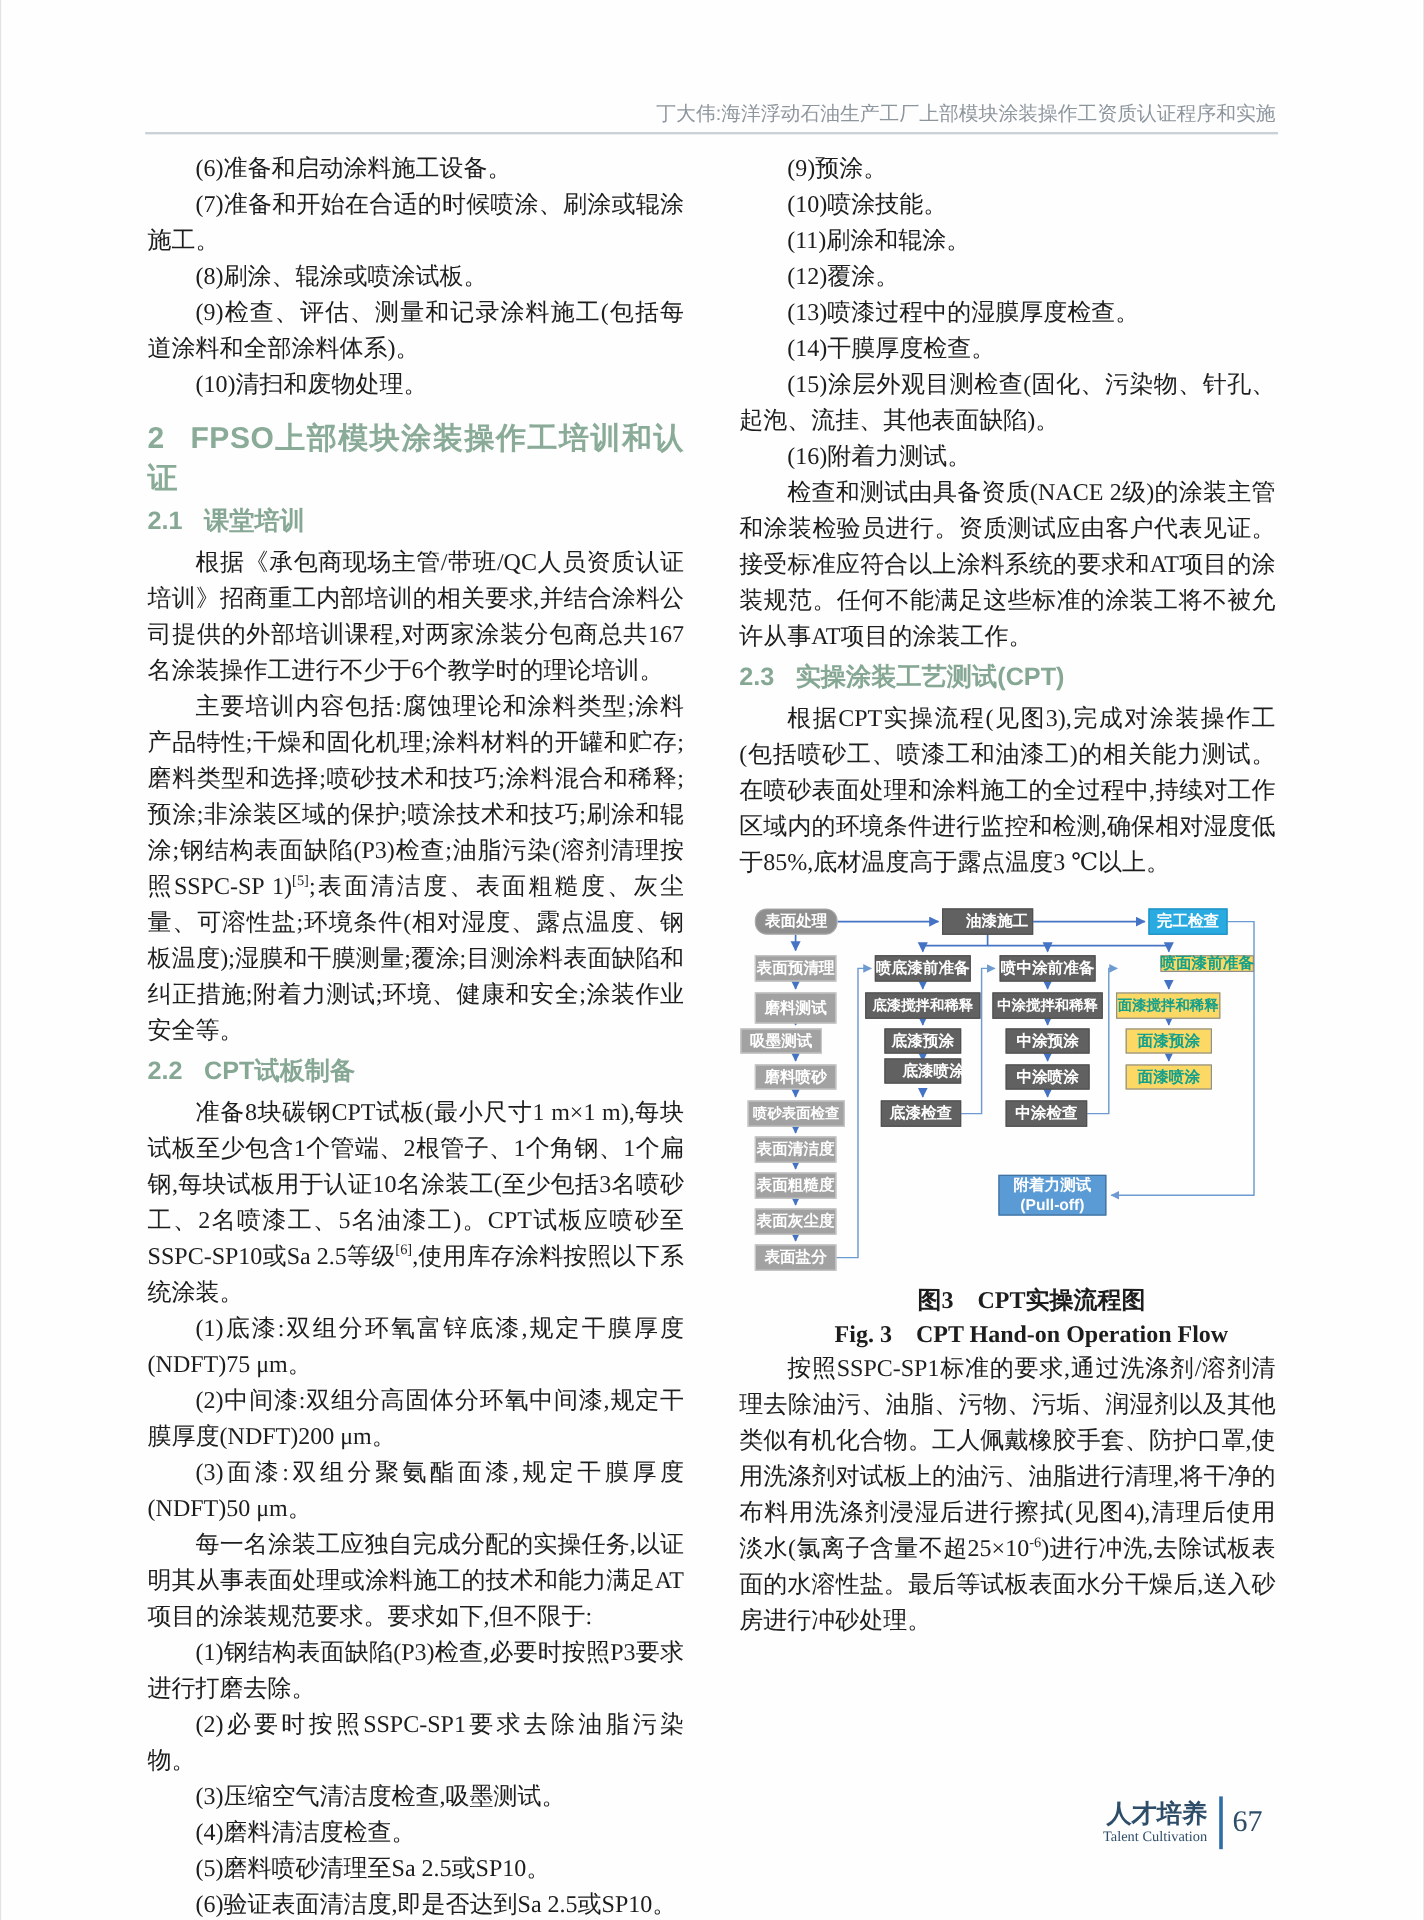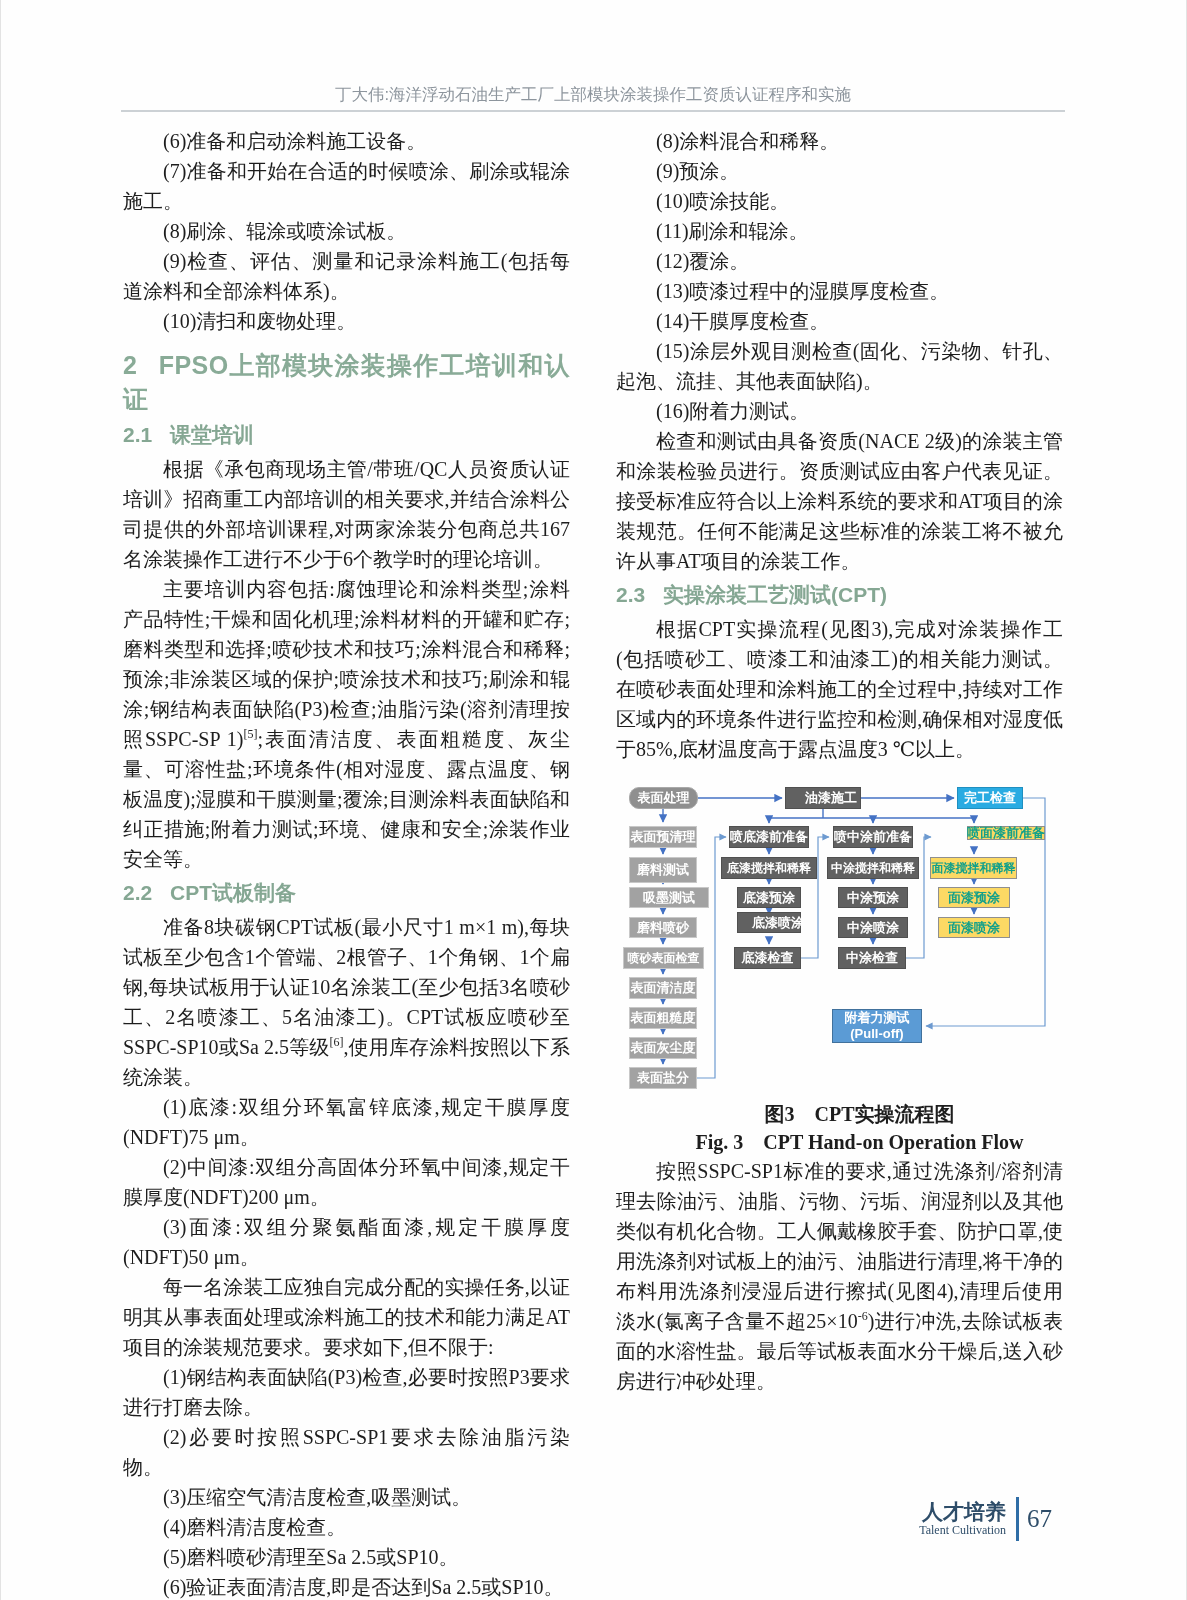--- a/index.html
+++ b/index.html
@@ -1,21 +1,21 @@
 <!DOCTYPE html>
 <html><head>
 <meta charset="utf-8">
 <style>
   html,body{margin:0;padding:0;background:#ffffff;}
   .page{position:relative;width:1187px;height:1600px;background:#fefefe;overflow:hidden;
         font-family:"Liberation Serif","DejaVu Serif",serif;color:#1d1d1d;}
   .edge{position:absolute;top:0;bottom:0;width:1px;background:#e3e3e3;}
   .edge.l{left:0;} .edge.r{right:0;}
 
-  .running-head{position:absolute;left:123px;top:84px;width:940px;text-align:center;
+  .running-head{position:absolute;left:123px;top:84px;width:940px;text-align:right;
         font-size:16.5px;color:#8d959d;font-family:"Liberation Sans","DejaVu Sans",sans-serif;}
   .head-rule{position:absolute;left:121px;top:110px;width:944px;height:2px;background:#ccd1d5;}
 
   .col{position:absolute;top:126px;width:447px;font-size:20px;line-height:30px;text-align:justify;}
   .col-left{left:123px;}
   .col-right{left:616px;}
   .col p{margin:0;text-indent:2em;}
   sup{font-size:12px;line-height:0;}
 
   h2.sec,h3.sec,h4.sec{font-family:"Liberation Sans","DejaVu Sans",sans-serif;text-indent:0;}
@@ -87,21 +87,20 @@
     <p>(1)钢结构表面缺陷(P3)检查,必要时按照P3要求进行打磨去除。</p>
     <p>(2)必要时按照SSPC-SP1要求去除油脂污染物。</p>
     <p>(3)压缩空气清洁度检查,吸墨测试。</p>
     <p>(4)磨料清洁度检查。</p>
     <p>(5)磨料喷砂清理至Sa 2.5或SP10。</p>
     <p>(6)验证表面清洁度,即是否达到Sa 2.5或SP10。</p>
 
   </div>
 
   <div class="col col-right">
-    <p>(8)涂料混合和稀释。</p>
     <p>(9)预涂。</p>
     <p>(10)喷涂技能。</p>
     <p>(11)刷涂和辊涂。</p>
     <p>(12)覆涂。</p>
     <p>(13)喷漆过程中的湿膜厚度检查。</p>
     <p>(14)干膜厚度检查。</p>
     <p>(15)涂层外观目测检查(固化、污染物、针孔、起泡、流挂、其他表面缺陷)。</p>
     <p>(16)附着力测试。</p>
 
     <p>检查和测试由具备资质(NACE 2级)的涂装主管和涂装检验员进行。资质测试应由客户代表见证。接受标准应符合以上涂料系统的要求和AT项目的涂装规范。任何不能满足这些标准的涂装工将不被允许从事AT项目的涂装工作。</p>
@@ -156,21 +155,21 @@
           <path d="M414,20 H436 V248 H317" marker-end="url(#ahl)"></path>
         </g>
       </svg>
 
       <div class="fc-node n-g1" style="left:20px;top:9px;width:69px;height:22px;border-radius:10px;">表面处理</div>
       <div class="fc-node n-dk" style="left:176px;top:9px;width:76px;height:22px;padding-left:16px;">油漆施工</div>
       <div class="fc-node n-cy" style="left:348px;top:9px;width:66px;height:22px;">完工检查</div>
 
       <div class="fc-node n-lg" style="left:20px;top:48px;width:68px;height:22px;">表面预清理</div>
       <div class="fc-node n-lg" style="left:20px;top:79px;width:68px;height:26px;">磨料测试</div>
-      <div class="fc-node n-lg" style="left:20px;top:109px;width:80px;height:21px;">吸墨测试</div>
+      <div class="fc-node n-lg" style="left:8px;top:109px;width:68px;height:21px;">吸墨测试</div>
       <div class="fc-node n-lg" style="left:20px;top:139px;width:68px;height:21px;">磨料喷砂</div>
       <div class="fc-node n-lg fs12" style="left:14px;top:169px;width:81px;height:22px;">喷砂表面检查</div>
       <div class="fc-node n-lg" style="left:20px;top:199px;width:68px;height:22px;">表面清洁度</div>
       <div class="fc-node n-lg" style="left:20px;top:229px;width:68px;height:22px;">表面粗糙度</div>
       <div class="fc-node n-lg" style="left:20px;top:259px;width:68px;height:22px;">表面灰尘度</div>
       <div class="fc-node n-lg" style="left:20px;top:289px;width:68px;height:22px;">表面盐分</div>
 
       <div class="fc-node n-dk" style="left:120px;top:48px;width:80px;height:22px;">喷底漆前准备</div>
       <div class="fc-node n-dk fs12" style="left:112px;top:79px;width:96px;height:22px;">底漆搅拌和稀释</div>
       <div class="fc-node n-dk" style="left:128px;top:109px;width:64px;height:21px;">底漆预涂</div>

